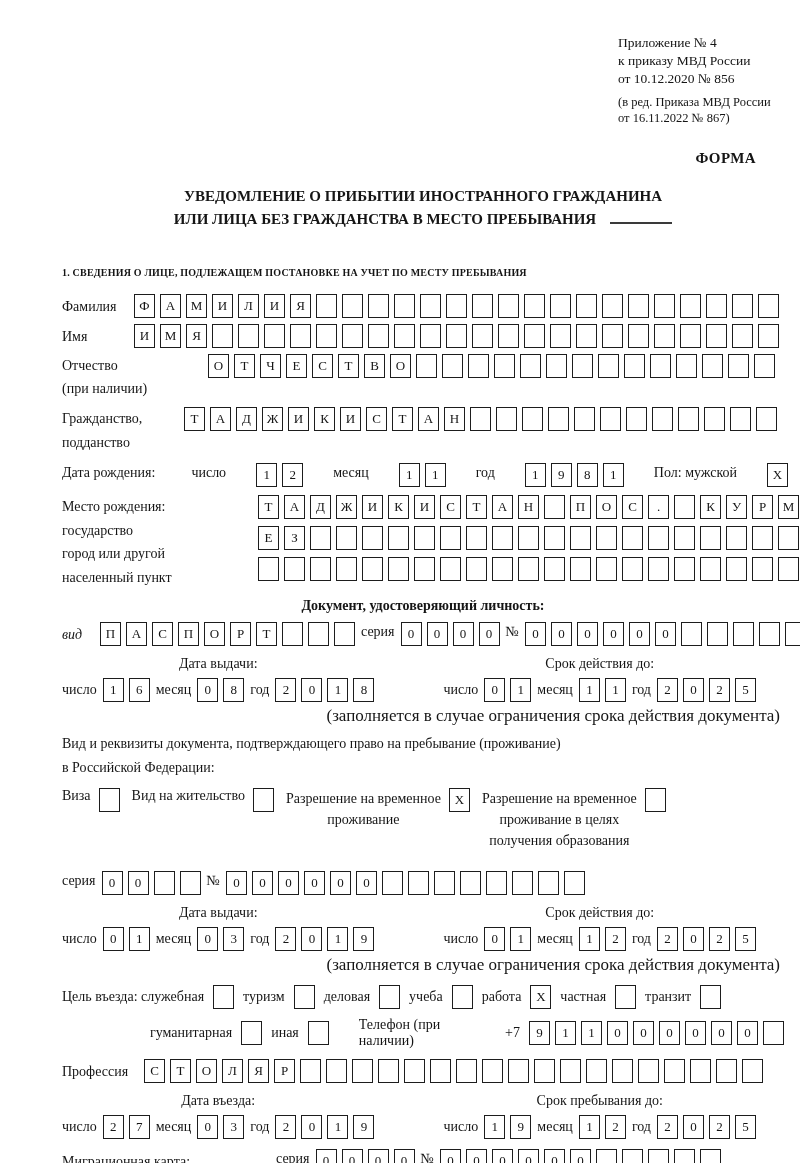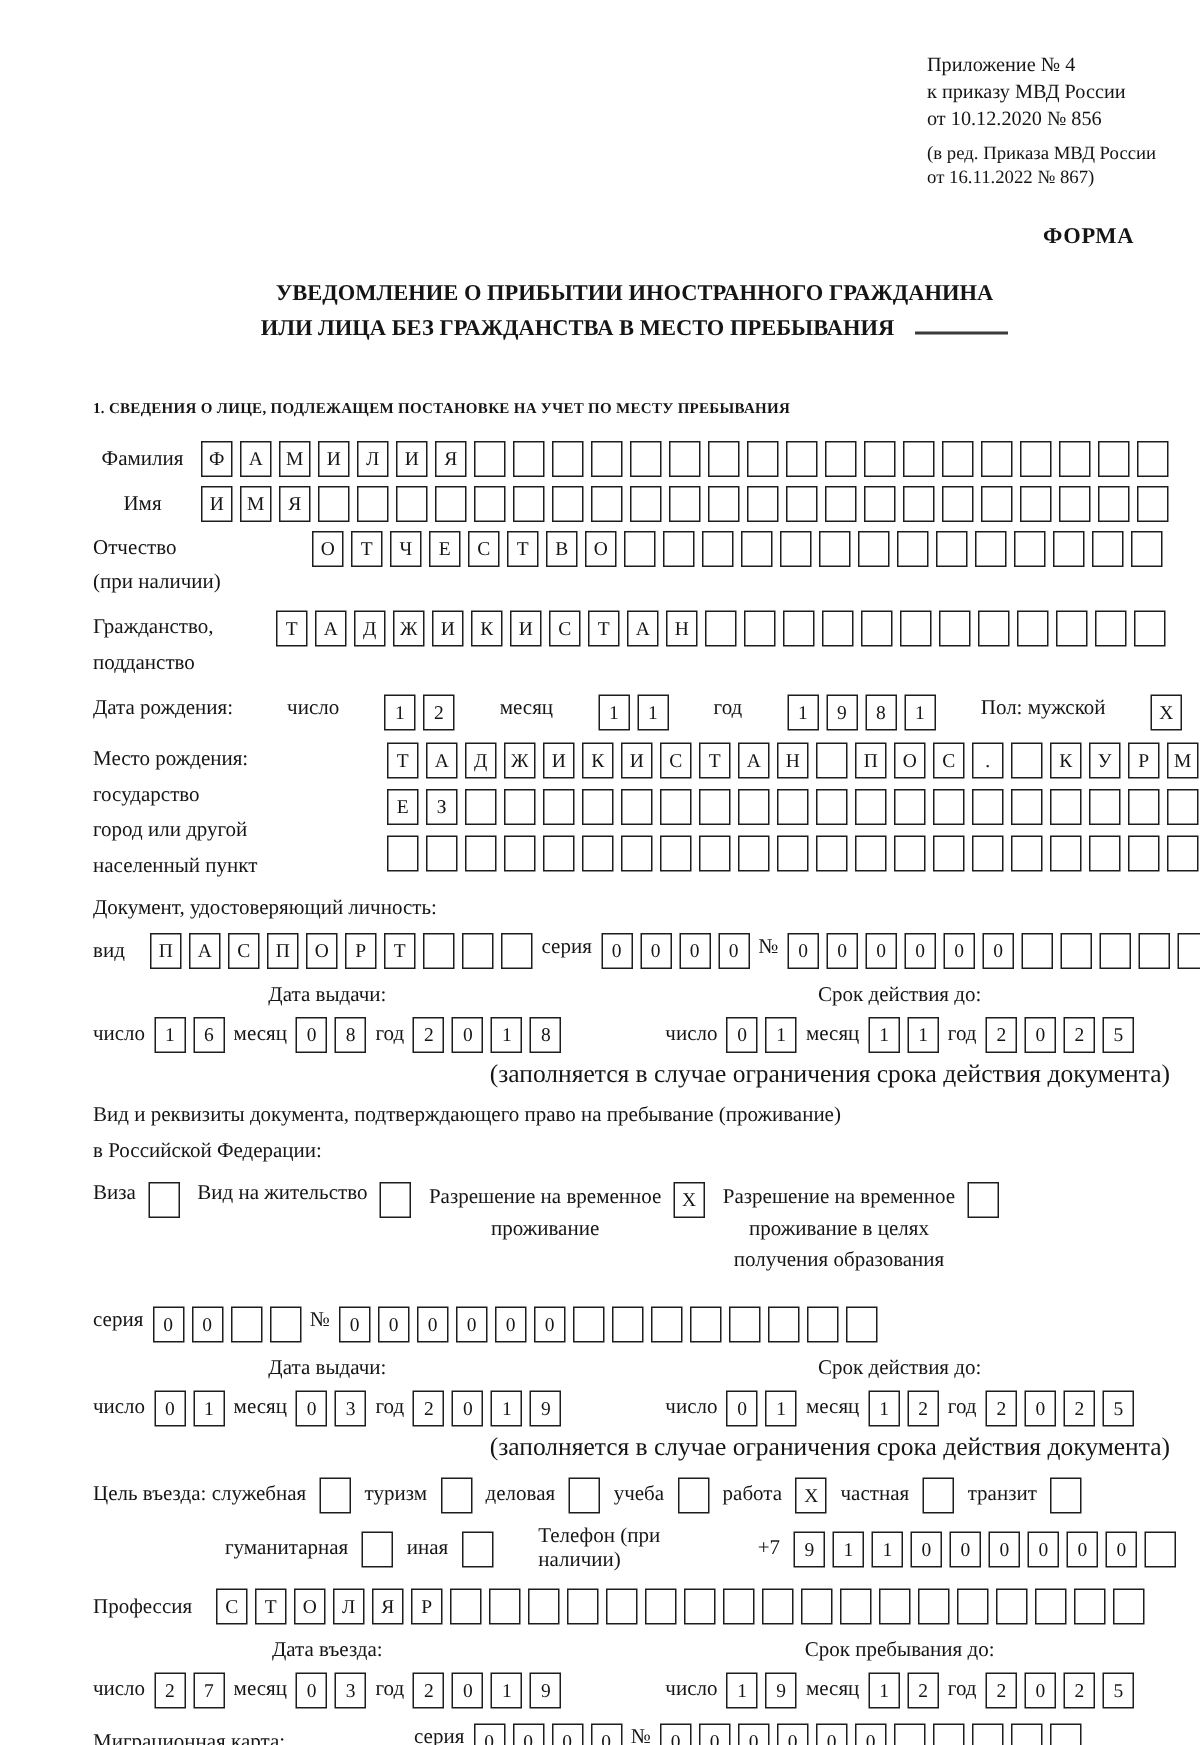--- a/index.html
+++ b/index.html
@@ -13,46 +13,46 @@
   .appendix{margin-left:556px;line-height:1.35;font-size:13.5px;}
   .edition{margin-left:556px;line-height:1.3;font-size:12.5px;margin-top:5px;}
   .forma{font-weight:bold;text-align:right;padding-right:28px;margin-top:24px;font-size:15px;letter-spacing:.4px;}
   .title{text-align:center;font-weight:bold;font-size:15px;margin-top:18px;line-height:1.55;}
   .title-blank{display:inline-block;width:62px;border-bottom:2px solid #3a3a3a;margin-left:14px;height:13px;}
   .sec-head{font-weight:bold;font-size:10px;margin-top:35px;margin-bottom:16px;letter-spacing:.2px;}
   
   .row{display:flex;align-items:flex-start;margin-bottom:6px;}
   .lbl{line-height:1.5;padding-top:2px;flex:0 0 auto;}
   .lblcol{flex:0 0 auto;line-height:1.7;}
-  .w-name{width:66px;text-align:center;}
+  .w-name{width:66px;}
   .w-patr{width:140px;}
   .w-cit{width:116px;}
   .w-place{width:142px;}
-  .w-vid{width:32px;}
+  .w-vid{width:32px;font-style:italic;}
   .w-prof{width:76px;}
   .w-repr{width:94px;}
   .cells{display:flex;gap:5px;flex:0 0 auto;}
   .cell{
     flex:0 0 auto;width:19px;height:22px;border:1.8px solid #1d1d1d;
     display:flex;align-items:center;justify-content:center;
     font-size:13px;background:#fff;
   }
   .stack > .cells{margin-bottom:7px;}
   .gap6{width:6px;flex:0 0 auto;}
   .inlbl{padding:2px 6px 0 6px;flex:0 0 auto;}
   .inlbl.first{padding-left:0;}
   
   .dcols{display:flex;justify-content:space-between;margin-top:10px;margin-bottom:4px;}
   .dgroup{flex:0 0 auto;}
   .dgroup.right{margin-right:28px;}
   .dhead{text-align:center;margin-bottom:6px;}
   .dfields{display:flex;align-items:center;gap:6px;}
   .dnote{text-align:right;font-size:17px;margin-top:3px;margin-bottom:6px;padding-right:4px;}
   
-  .center-bold{text-align:left;font-weight:normal;margin:8px 0 8px 0;}
+  .center-bold{text-align:center;font-weight:bold;margin:8px 0 8px 0;}
   .intro{line-height:1.7;margin-top:6px;}
   
   .permits{display:flex;align-items:flex-start;gap:12px;margin-top:8px;margin-bottom:20px;}
   .permit{display:flex;align-items:flex-start;gap:8px;}
   .pcenter{text-align:center;line-height:1.5;}
   
   .purpose{display:flex;align-items:center;gap:9px;margin-top:10px;}
   .purpose2{display:flex;align-items:center;gap:9px;margin-top:8px;margin-left:88px;}
   .phone-gap{width:12px;flex:0 0 auto;}
   .mt8{margin-top:8px;gap:24px;}

